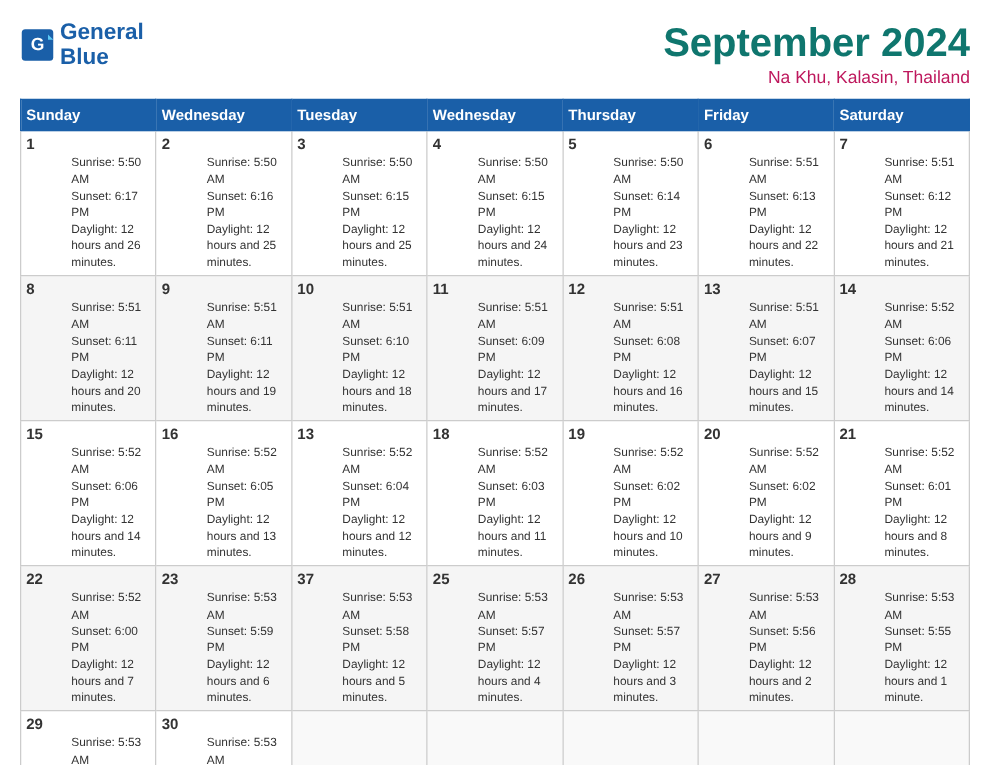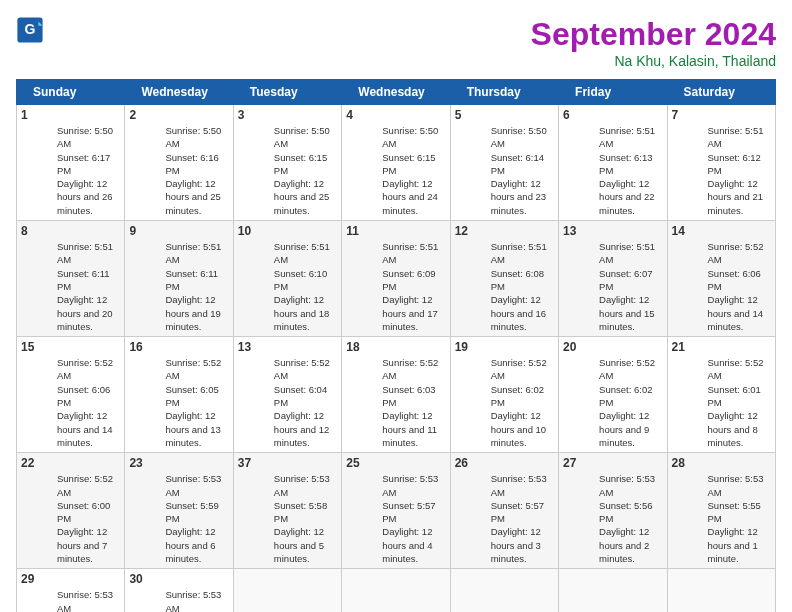--- a/index.html
+++ b/index.html
@@ -30,36 +30,36 @@
     }
     .logo-text span { color: #1a5fa8; }
     .logo-icon {
       width: 28px;
       height: 28px;
     }
     .title-area { text-align: right; }
     .month-title {
       font-size: 32px;
       font-weight: bold;
-      color: #a21caf;
+      color: #0f766e;
       text-align: center;
     }
     .location-title {
       font-size: 14px;
-      color: #15803d;
+      color: #be185d;
     }
     table {
       width: 100%;
       border-collapse: collapse;
       font-size: 10px;
     }
     thead tr th {
       background: #1a5fa8;
       color: #fff;
-      padding: 5px 16px;
+      padding: 5px 4px;
       text-align: left;
       font-size: 12px;
       font-weight: bold;
       border: 1px solid #1a5fa8;
     }
     tbody tr td {
       border: 1px solid #ccc;
       vertical-align: top;
       padding: 3px 4px;
       width: calc(100% / 7);
@@ -89,20 +89,24 @@
 </head>
 <body>
 
 <div class="header-area">
   <div class="logo">
     <svg class="logo-icon" viewBox="0 0 40 40">
       <rect x="2" y="2" width="36" height="36" rx="4" fill="#1a5fa8"></rect>
       <text x="20" y="26" font-size="20" font-weight="bold" fill="white" text-anchor="middle" font-family="Arial">G</text>
       <polygon points="32,8 38,14 32,14" fill="#5bc8f5"></polygon>
     </svg>
+    <div class="logo-text">
+      <div><span>General</span></div>
+      <div><span>Blue</span></div>
+    </div>
   </div>
   <div class="title-area">
     <div class="month-title">September 2024</div>
     <div class="location-title">Na Khu, Kalasin, Thailand</div>
   </div>
 </div>
 
 <table>
   <thead>
     <tr id="header-row">

